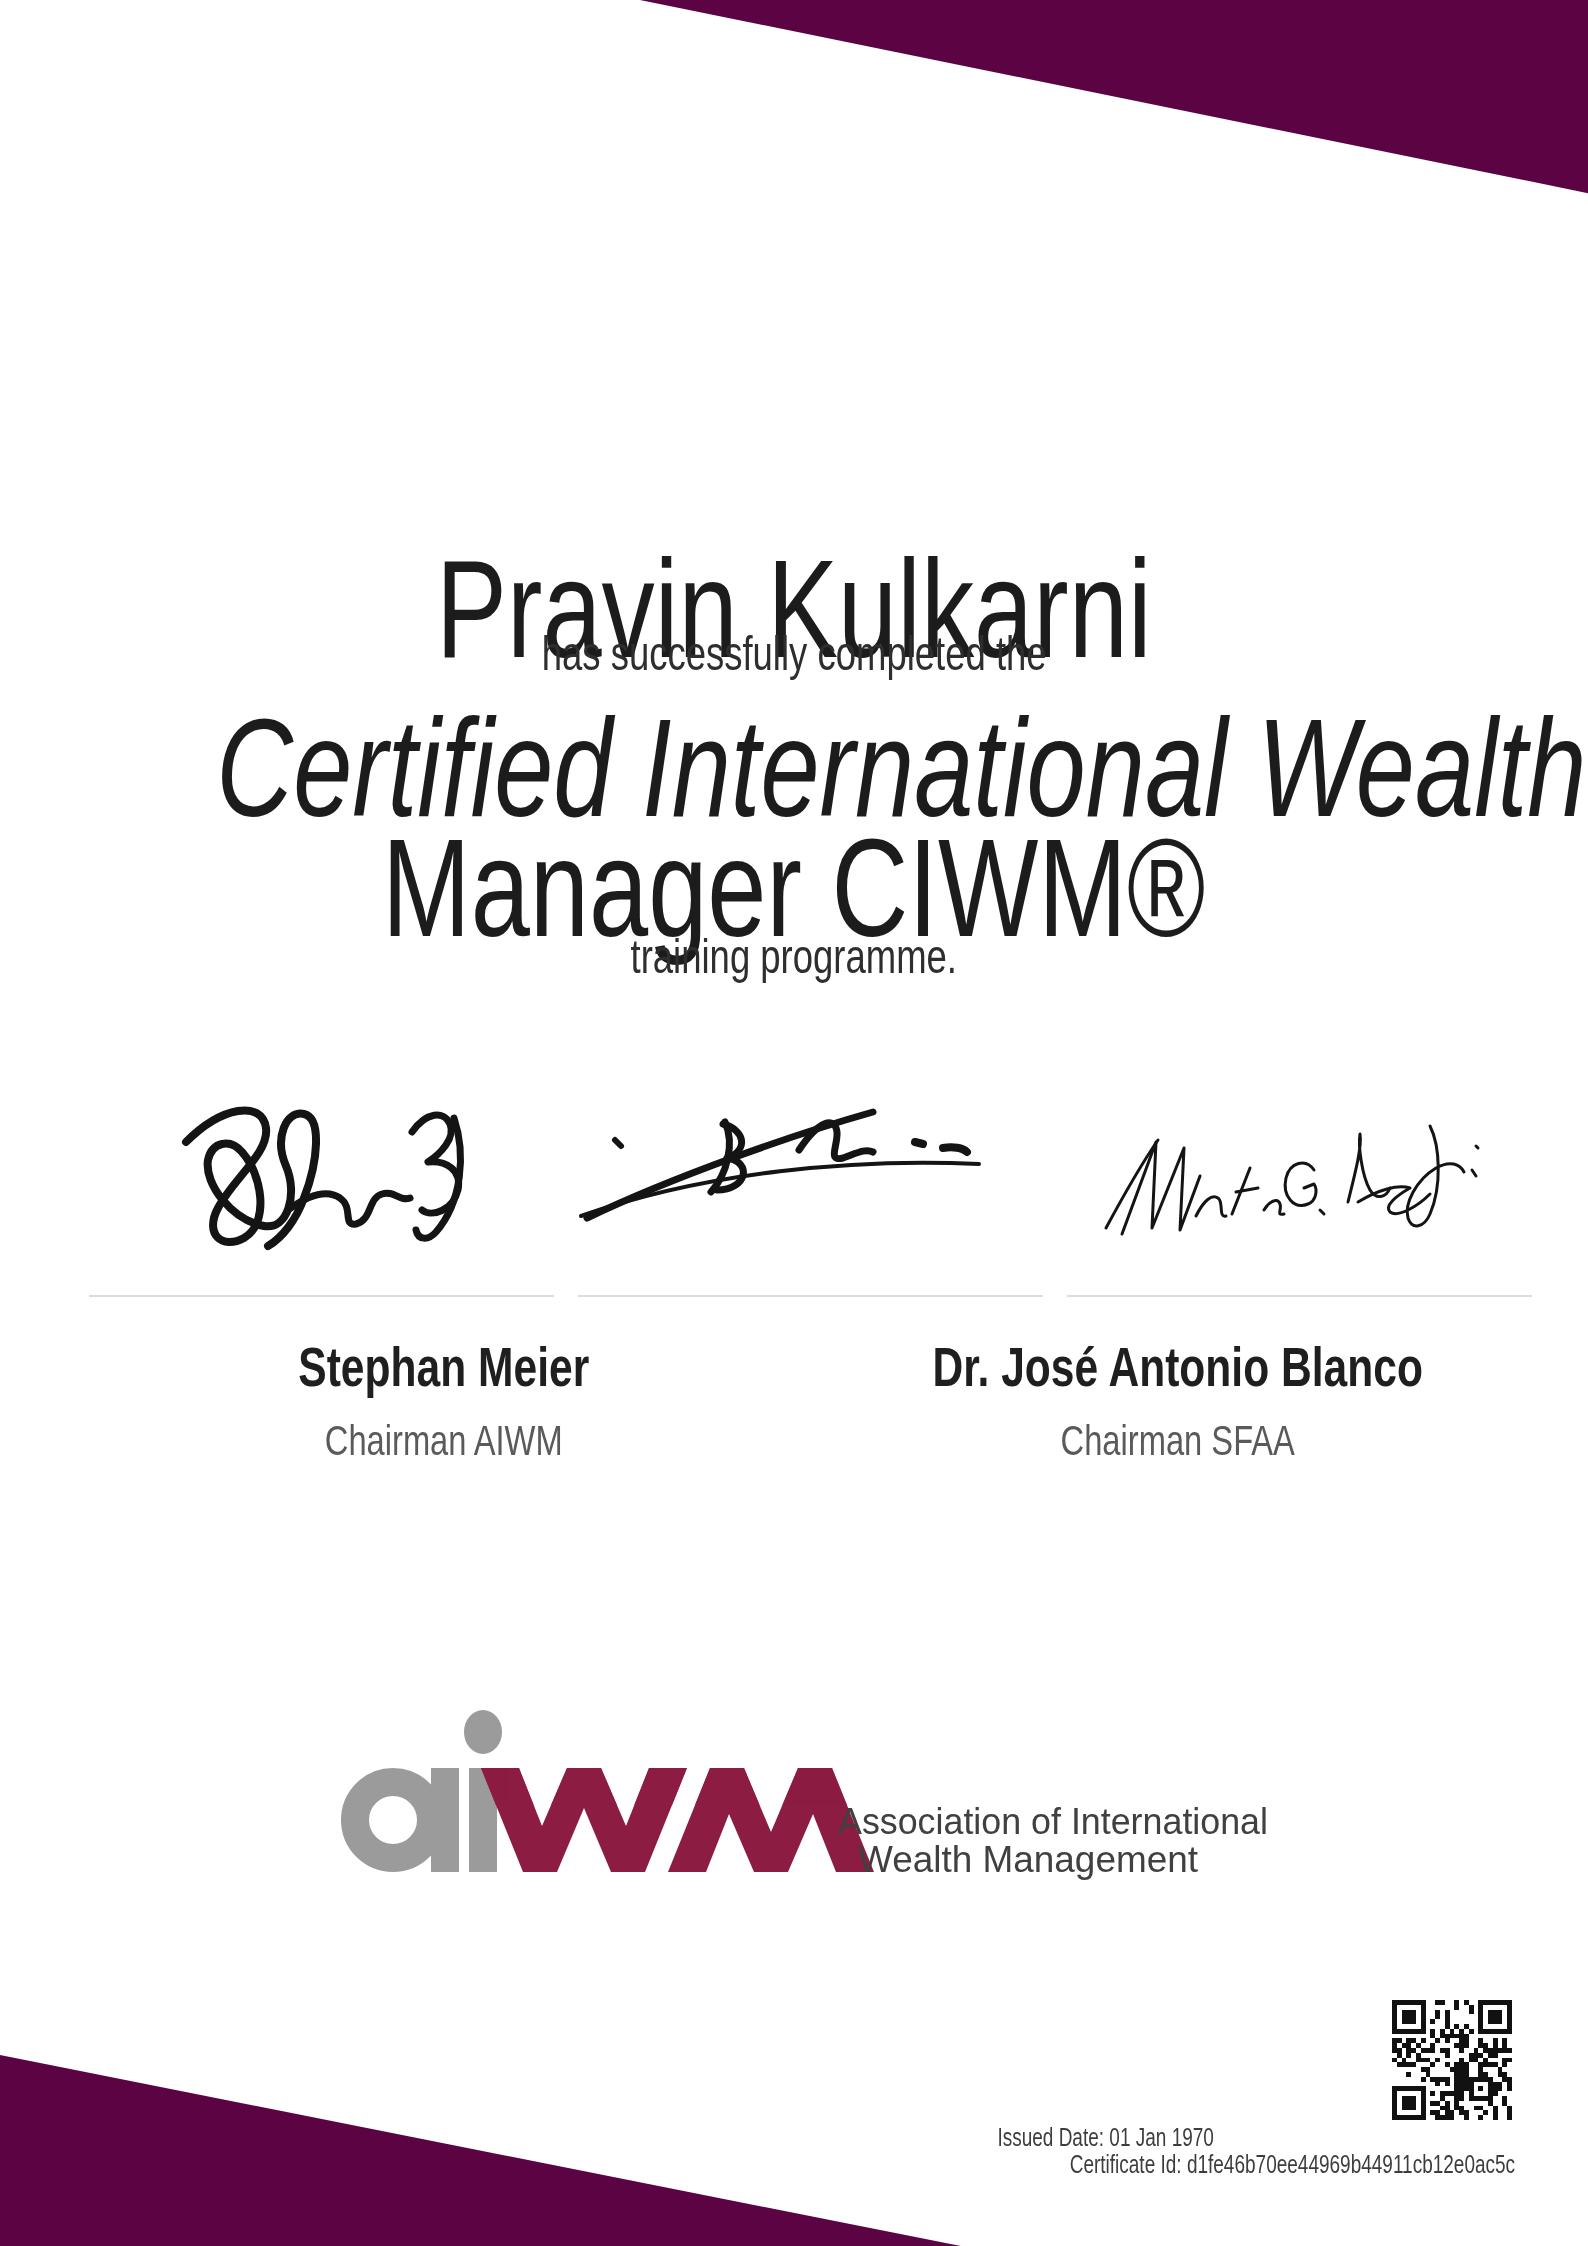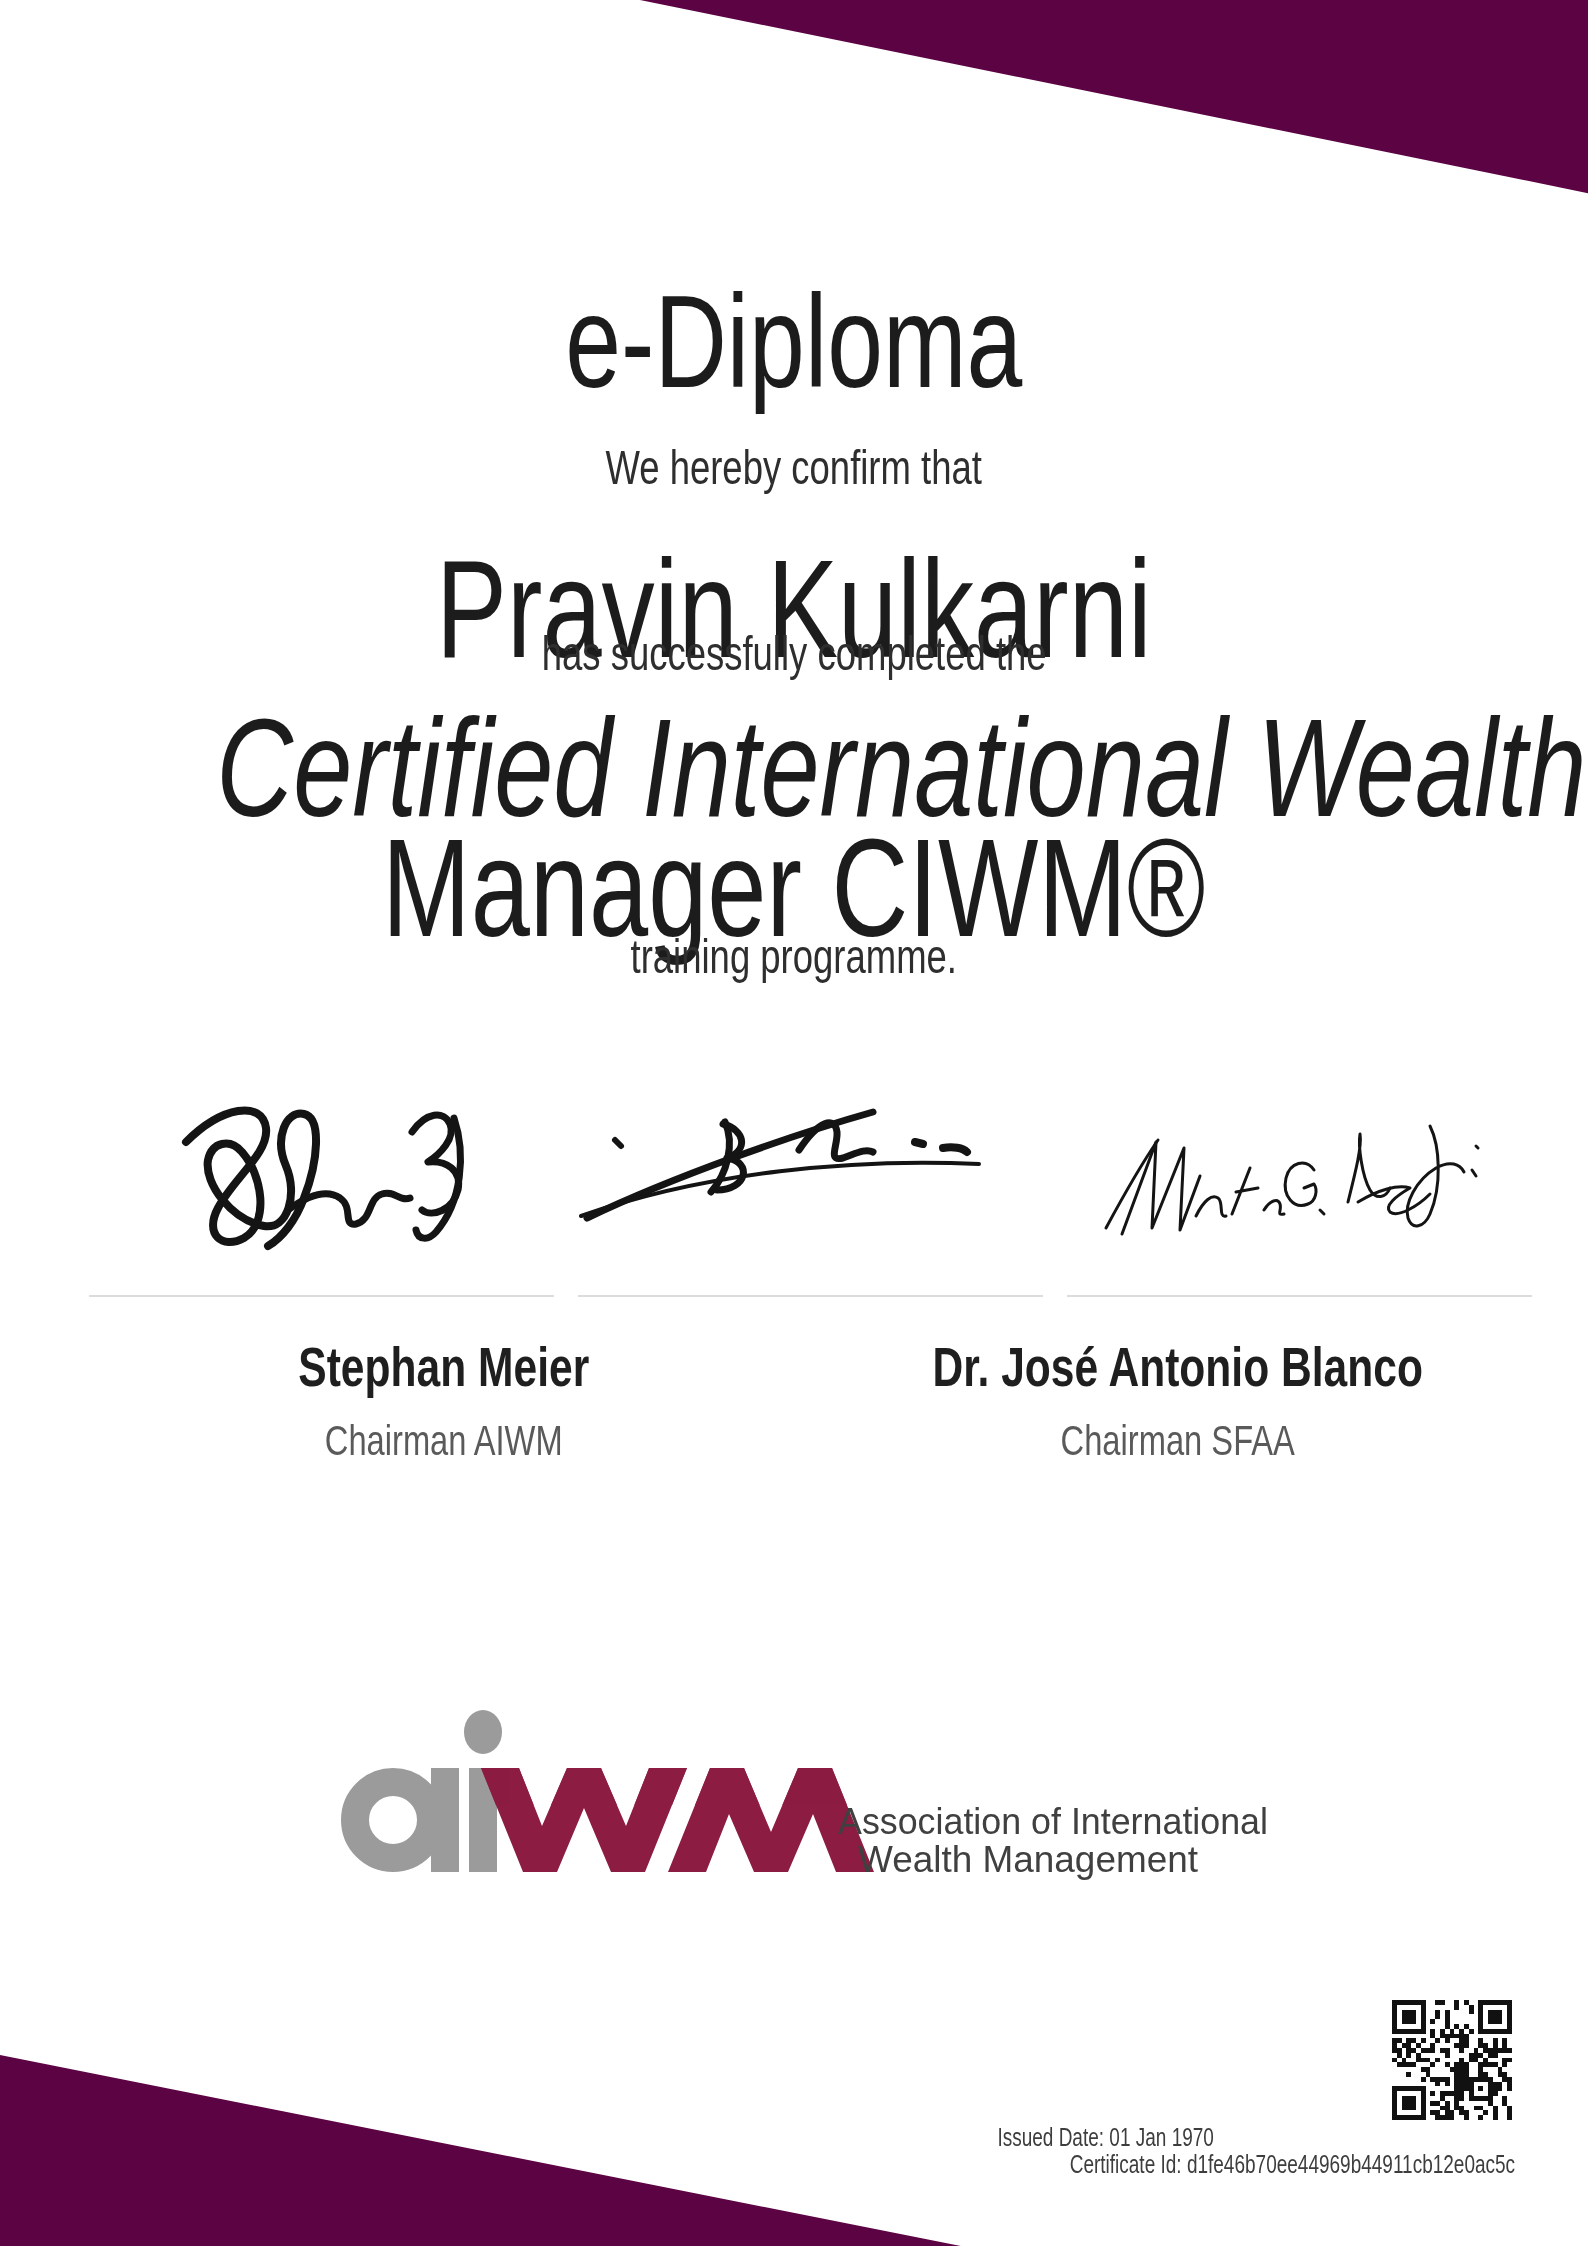--- a/index.html
+++ b/index.html
@@ -42,22 +42,20 @@
   .footer div>span{display:inline-block;transform:scaleX(0.76);transform-origin:100% 50%;white-space:nowrap;}
 </style>
 </head>
 <body>
 
 <div class="page">
 
   <div class="shape top"></div>
   <div class="shape bottom"></div>
 
-  <div class="line t-main"><span>e-Diploma</span></div>
-  <div class="line t-intro"><span>We hereby confirm that</span></div>
   <div class="line t-name"><span>Pravin Kulkarni</span></div>
   <div class="line t-completed"><span>has successfully completed the</span></div>
   <div class="line t-prog1"><span>Certified International Wealth</span></div>
   <div class="line t-prog2"><span>Manager CIWM®</span></div>
   <div class="line t-suffix"><span>training programme.</span></div>
 
   <svg class="sig" style="left:170px;top:1098px" width="300" height="160" viewBox="0 0 300 160">
     <path stroke-width="8" d="M16,44 C52,8 92,2 96,30 C99,55 64,80 48,110 C34,136 52,152 74,140 C100,125 92,76 72,54 C60,40 42,44 38,62 C34,86 62,122 94,128 C118,132 128,96 116,68 C104,40 116,12 134,16 C152,20 148,64 134,100 C126,122 112,140 98,148"></path>
     <path stroke-width="7" d="M118,112 C140,96 158,92 170,100 C184,110 172,128 186,126 C202,122 198,100 212,96 C224,92 230,104 240,100"></path>
     <path stroke-width="7" d="M242,34 C256,14 274,12 280,26 C286,40 270,56 258,64 C276,62 292,72 288,92 C283,112 262,120 252,112"></path>

